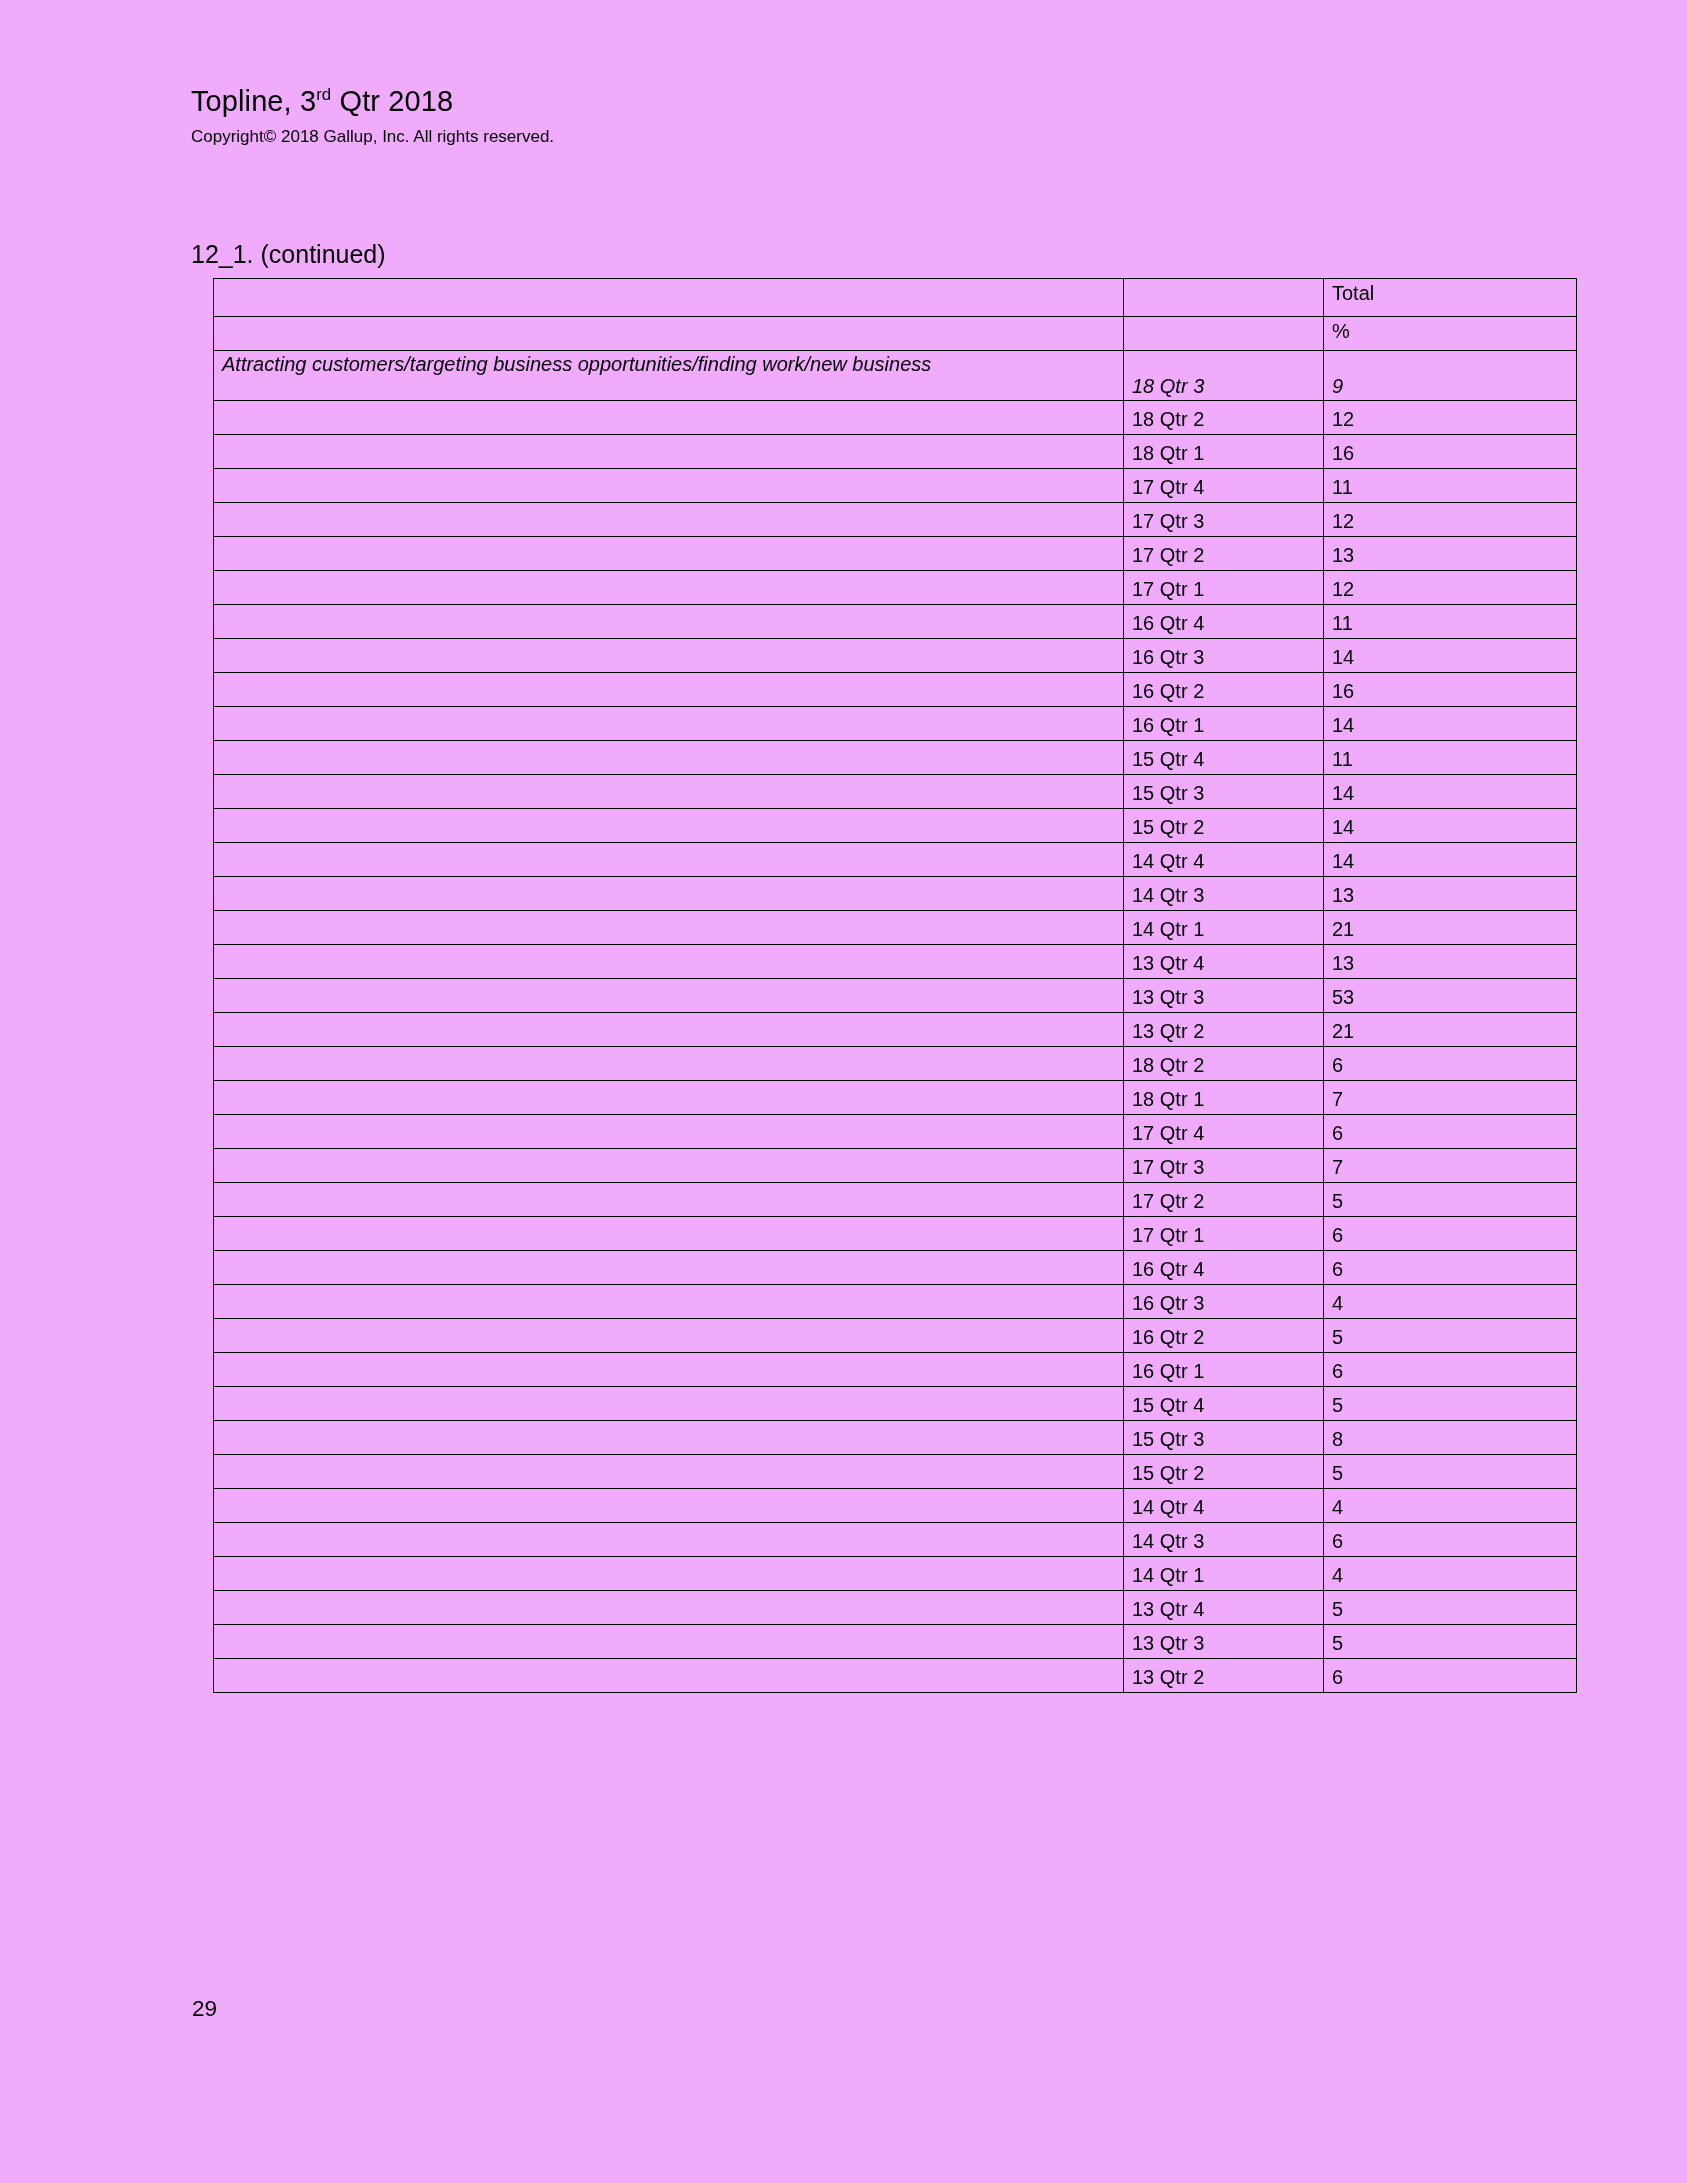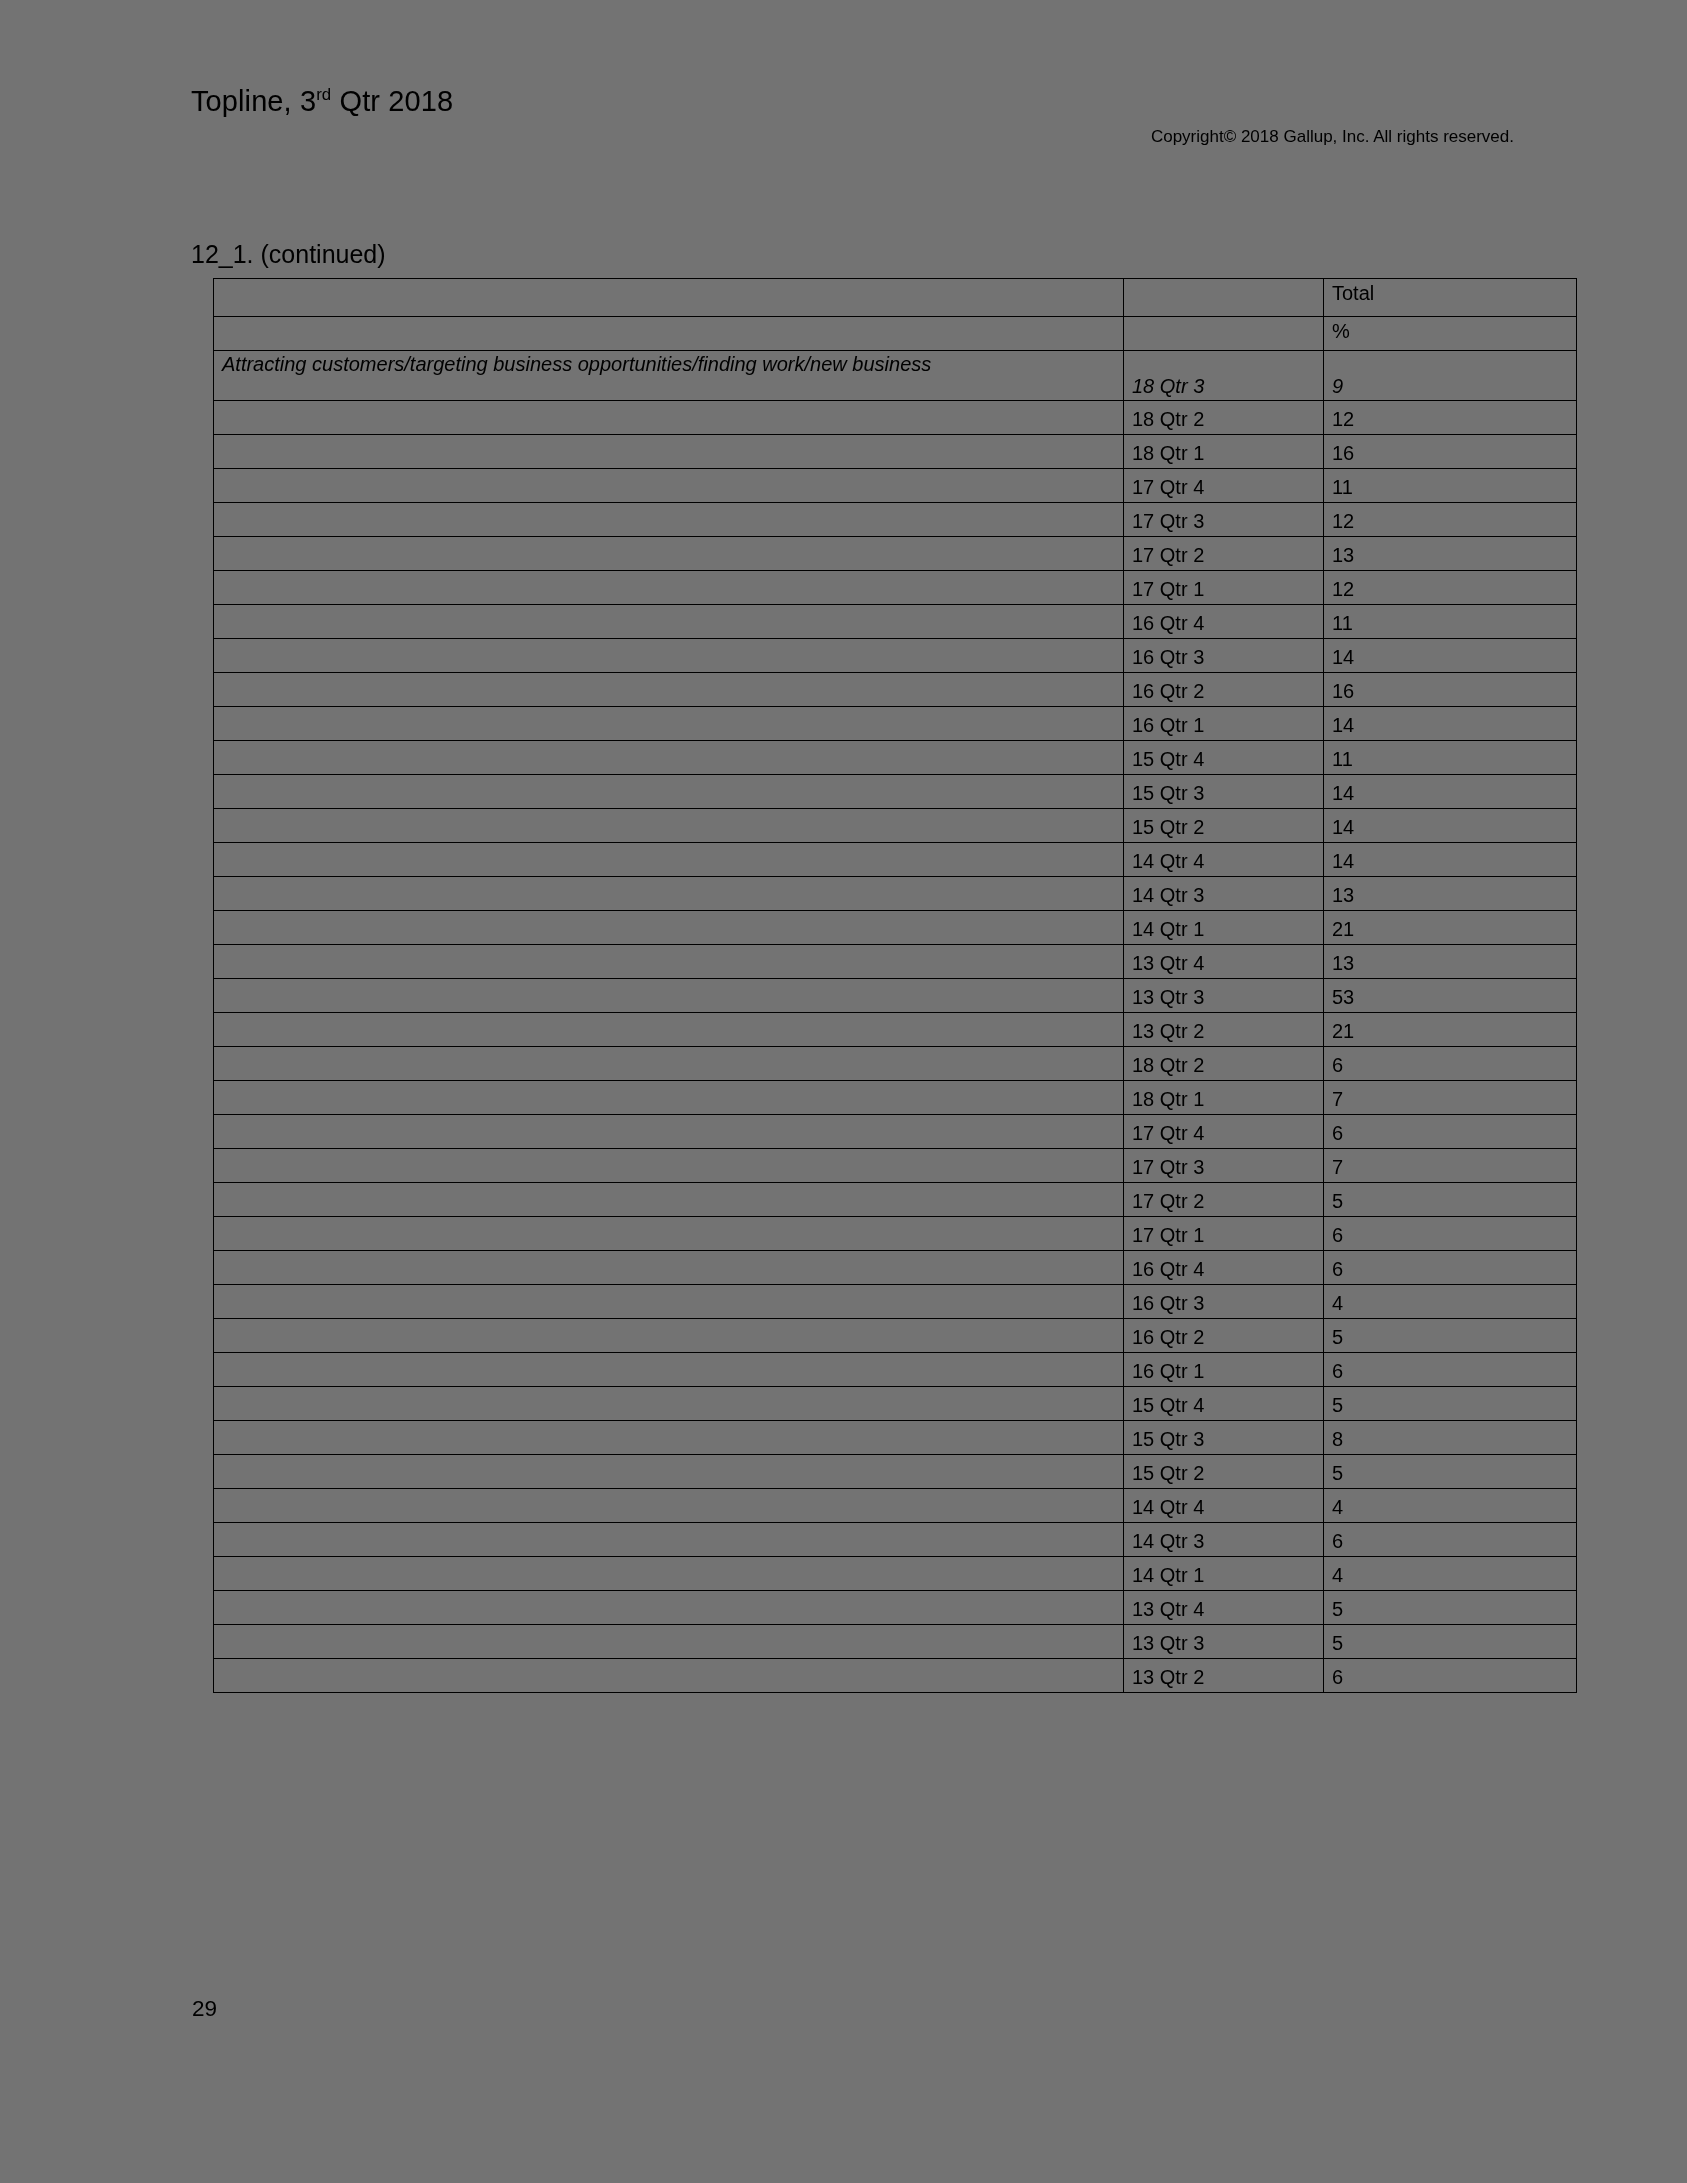--- a/index.html
+++ b/index.html
@@ -10,21 +10,21 @@
   }
   body {
     font-family: "Liberation Sans", sans-serif;
     color: #000000;
     -webkit-font-smoothing: antialiased;
   }
   .page {
     position: relative;
     width: 1687px;
     height: 2183px;
-    background: #737373;
+    background: #f0abfc;
     overflow: hidden;
     box-sizing: border-box;
   }
 
   
   .doc-header {
     position: absolute;
     left: 191px;
     top: 85px;
     width: 1323px;
@@ -43,21 +43,20 @@
     vertical-align: super;
     line-height: 0;
   }
   .doc-copyright {
     font-family: "Liberation Sans", sans-serif;
     font-size: 17px;
     font-weight: normal;
     line-height: 1.2;
     margin: 9.3px 0 0 0;
     white-space: nowrap;
-    text-align: right;
   }
   .section-heading {
     position: absolute;
     left: 191px;
     top: 210px;
     font-family: "Liberation Sans", sans-serif;
     font-size: 25px;
     font-weight: normal;
     line-height: 1.15;
     white-space: nowrap;

